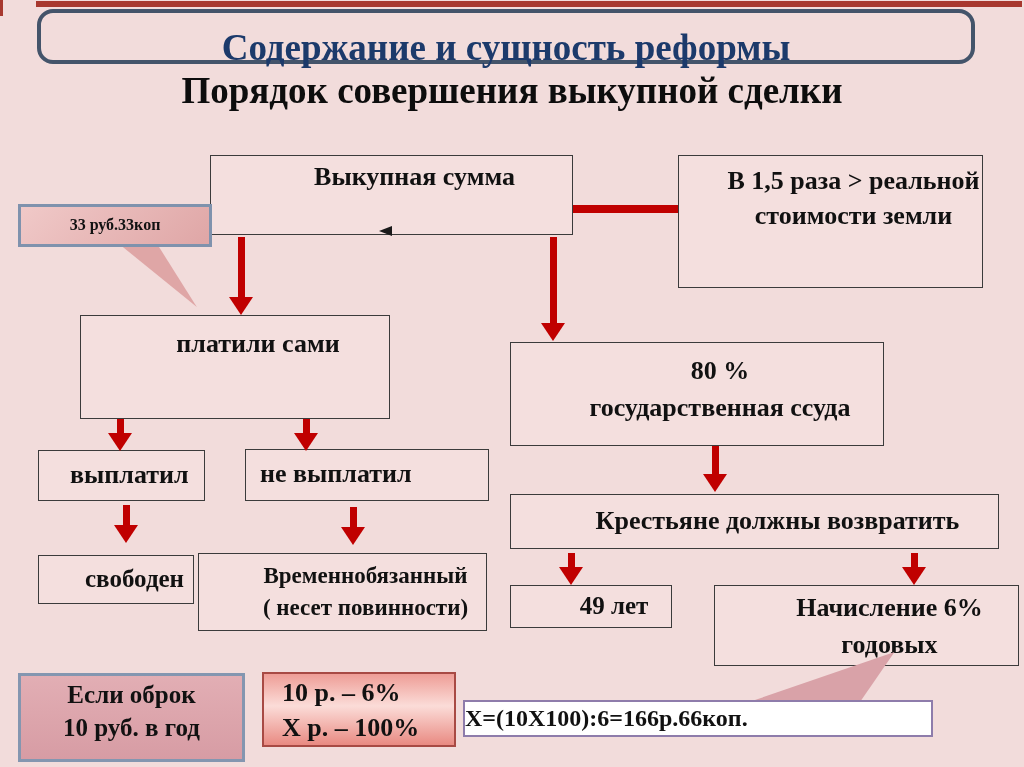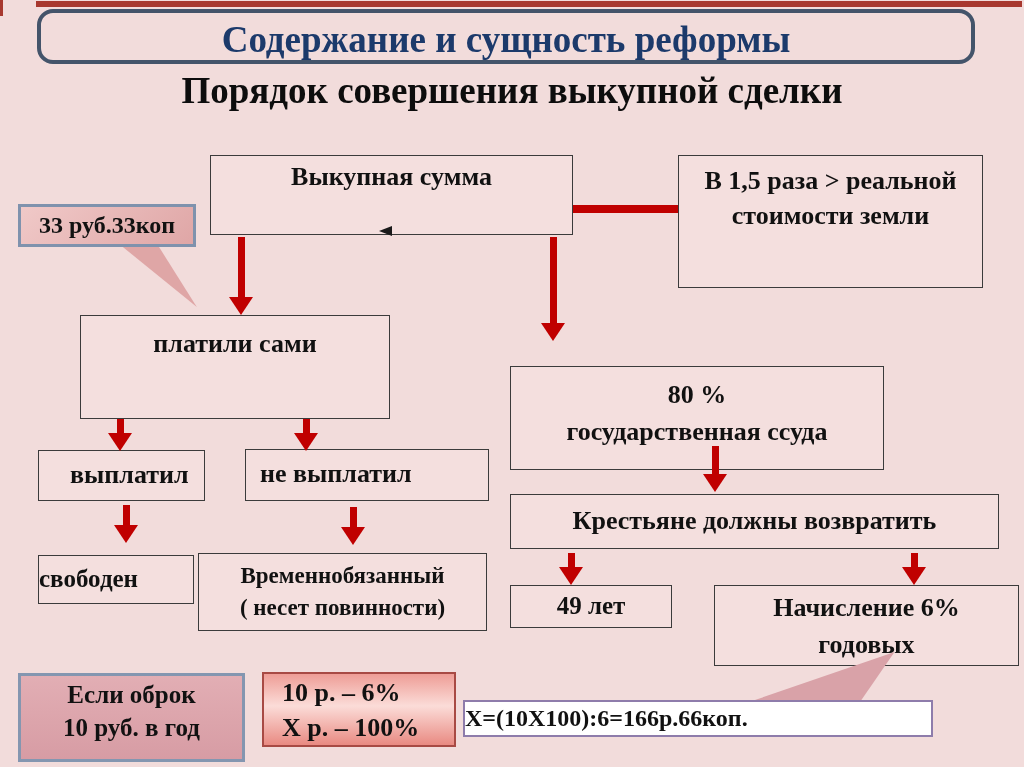--- a/index.html
+++ b/index.html
@@ -18,44 +18,45 @@
   .top-strip{left:36px;top:1px;width:986px;height:6px;background:#a8382f;}
   .left-strip{left:0;top:0;width:3px;height:16px;background:#a8382f;}
 
   
   .title-box{
     left:37px;top:9px;width:938px;height:55px;
     border:4px solid #44546a;border-radius:16px;
     text-align:center;
   }
   .title-text{
-    display:block;padding-top:7px;
+    display:block;padding-top:15px;
     font-size:37px;line-height:40px;color:#1c3a6b;
     white-space:nowrap;
   }
   .subtitle{
     left:0;top:70px;width:1024px;text-align:center;
     font-size:37px;line-height:42px;color:#0d0d0d;
   }
 
   
   .node{
     background:#f4dfde;
     border:1.6px solid #3b3b3b;
     font-size:26px;
+    padding-left:46px;
   }
   .center{text-align:center;}
   .line{display:block;}
 
   
   .callout33{
-    left:18px;top:204px;width:178px;height:43px;
+    left:18px;top:204px;width:194px;height:43px;
     background:linear-gradient(135deg,#f0c9c8 0%,#dfa6a6 100%);
     border:3px solid #7f92ad;
-    text-align:center;font-size:24px;line-height:36px;
+    text-align:center;font-size:16px;line-height:36px;
   }
   .callout33-tail{
     left:120px;top:246px;width:80px;height:61px;
     background:#dfa6a6;
     clip-path:polygon(2% 0%,96% 100%,48% 0%);
   }
   .quitrent{
     left:18px;top:673px;width:227px;height:89px;
     background:linear-gradient(180deg,#e2aeb4 0%,#d79ca4 100%);
     border:3px solid #8496b0;
@@ -119,21 +120,21 @@
 
   <div class="abs callout33-tail"></div>
   <div class="abs callout33">
     <span>33 руб.33коп</span>
   </div>
 
   <div class="abs node center" style="left:80px;top:315px;width:310px;height:104px;padding-top:9px;line-height:37px;">
     <span class="line">платили сами</span>
   </div>
 
-  <div class="abs node center" style="left:510px;top:342px;width:374px;height:104px;padding-top:9px;line-height:37px;margin-top:24px;">
+  <div class="abs node center" style="left:510px;top:342px;width:374px;height:104px;padding-top:9px;line-height:37px;">
     <span class="line">80 %</span>
     <span class="line">государственная ссуда</span>
   </div>
 
   <div class="abs node" style="left:38px;top:450px;width:167px;height:51px;padding-left:31px;line-height:47px;">
     <span>выплатил</span>
   </div>
   <div class="abs node" style="left:245px;top:449px;width:244px;height:52px;padding-left:14px;line-height:48px;">
     <span>не выплатил</span>
   </div>

